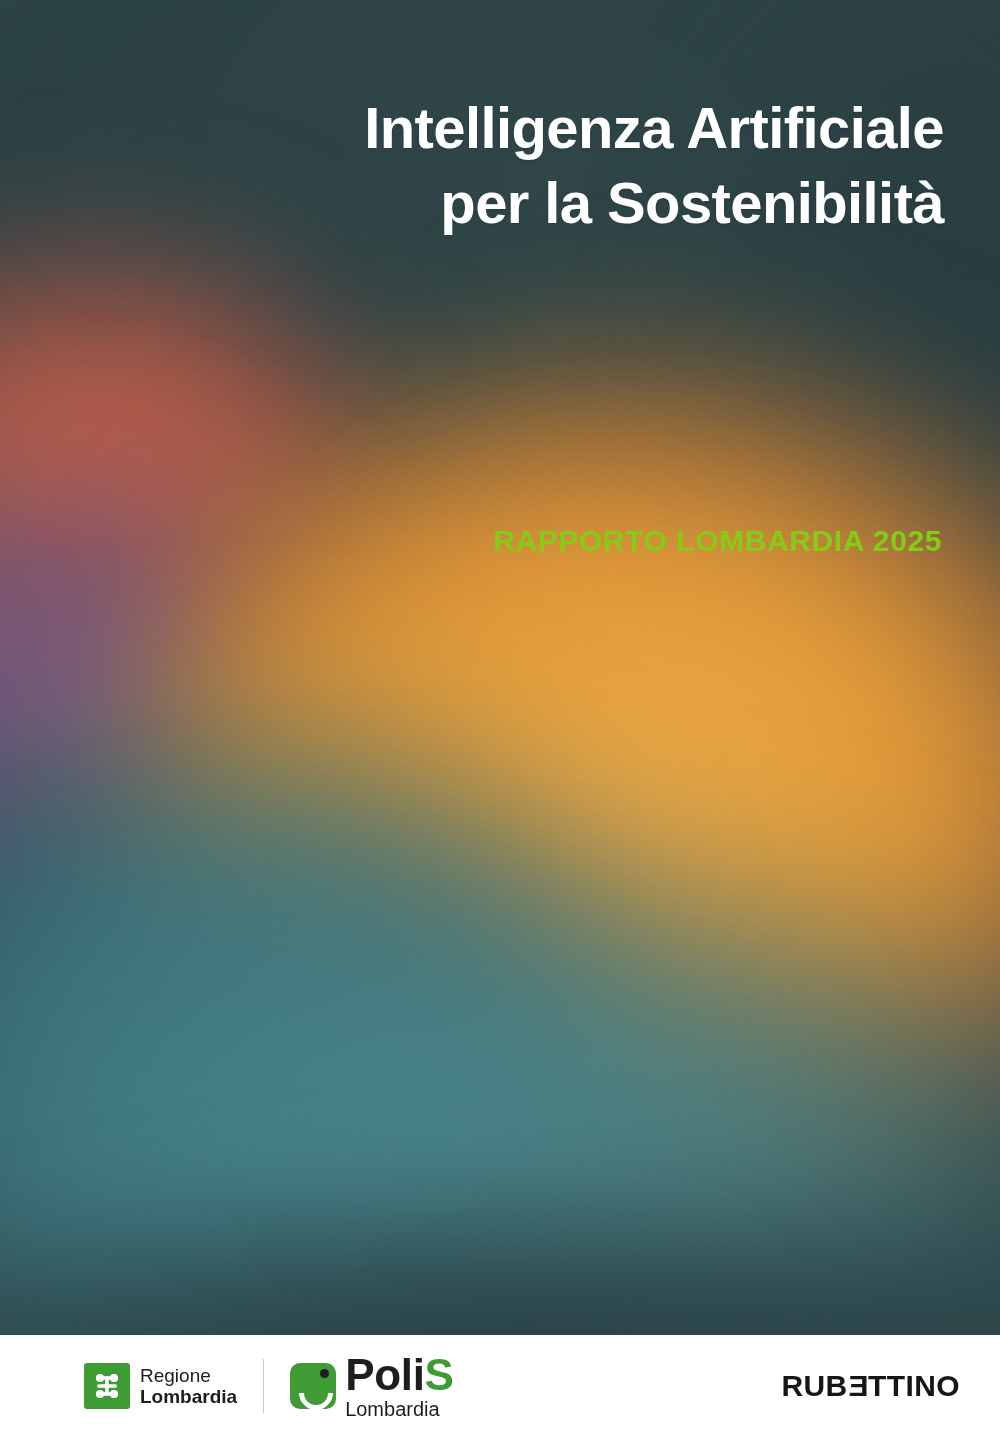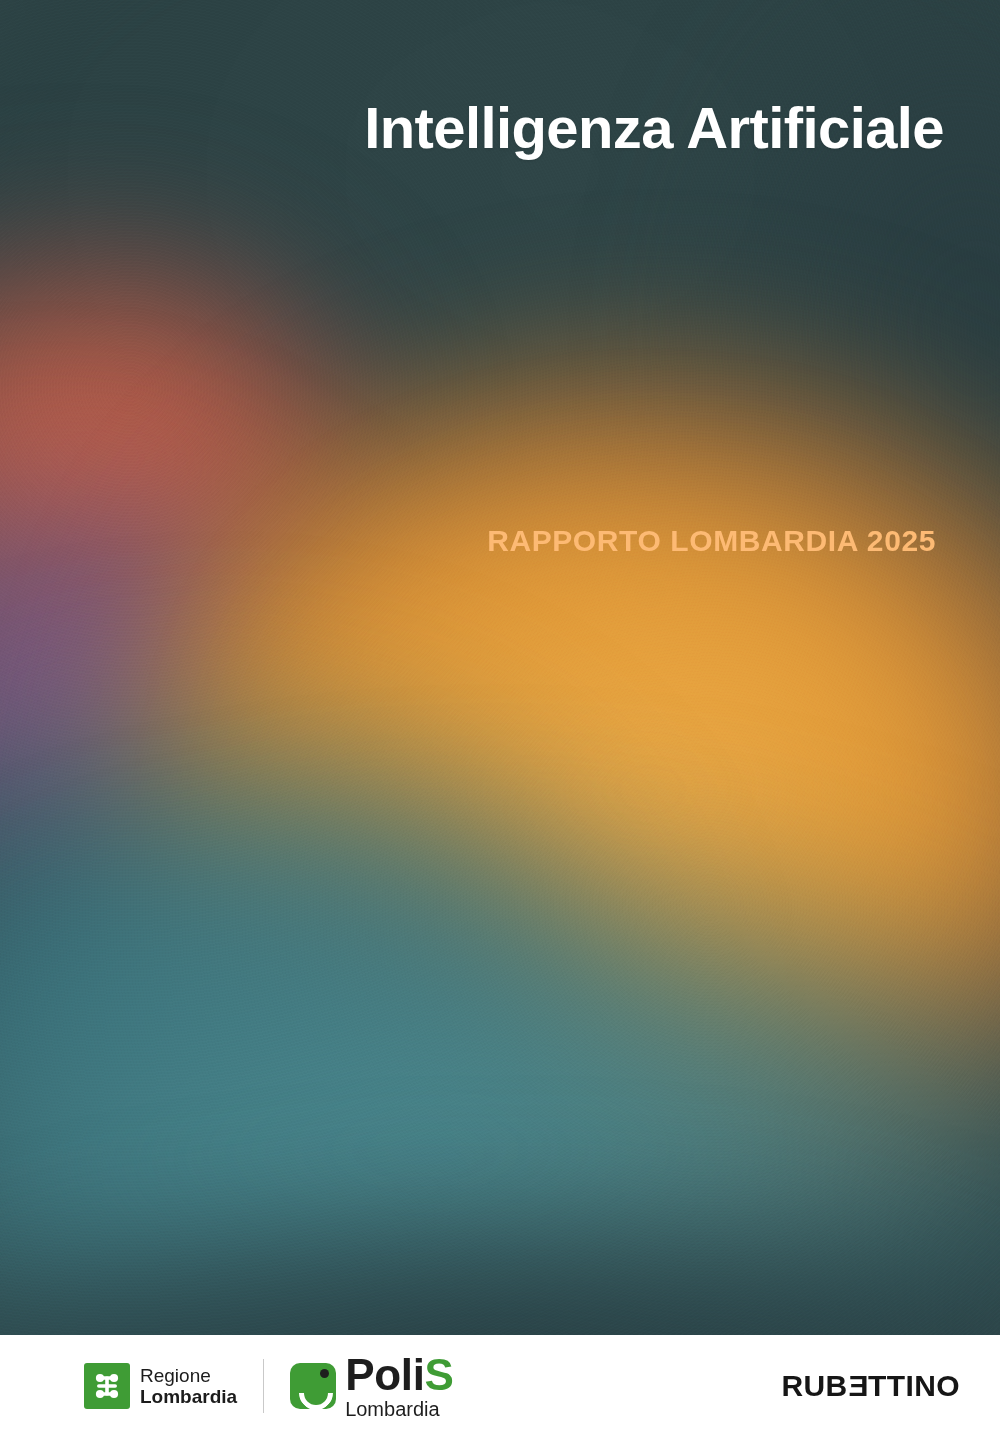--- a/index.html
+++ b/index.html
@@ -136,23 +136,23 @@
     color: #ffffff;
     font-size: 58px;
     line-height: 1.30;
     font-weight: 700;
     letter-spacing: -0.6px;
     text-shadow: 0 1px 3px rgba(0,0,0,0.12);
   }
 
   .subtitle {
     position: absolute;
-    right: 64px;
+    right: 58px;
     top: 524px;
-    color: #fdba74;
+    color: #84cc16;
     font-size: 30px;
     font-weight: 700;
     letter-spacing: 0.6px;
     text-align: center;
   }
 
   
   .footer {
     position: absolute;
     left: 0;
@@ -261,20 +261,21 @@
     <div class="blob b-orange"></div>
     <div class="blob b-orange2"></div>
     <div class="blob b-teal"></div>
     <div class="blob b-bottom"></div>
     <div class="blob b-darkbottom"></div>
     <div class="grain"></div>
   </div>
 
   <div class="title-block">
     <div class="title-line">Intelligenza Artificiale</div>
+    <div class="title-line">per la Sostenibilità</div>
   </div>
 
   <div class="subtitle">RAPPORTO LOMBARDIA 2025</div>
 
   <div class="footer">
 
     <div class="footer-left">
 
       <div class="logo-regione">
         <div class="rl-mark">

